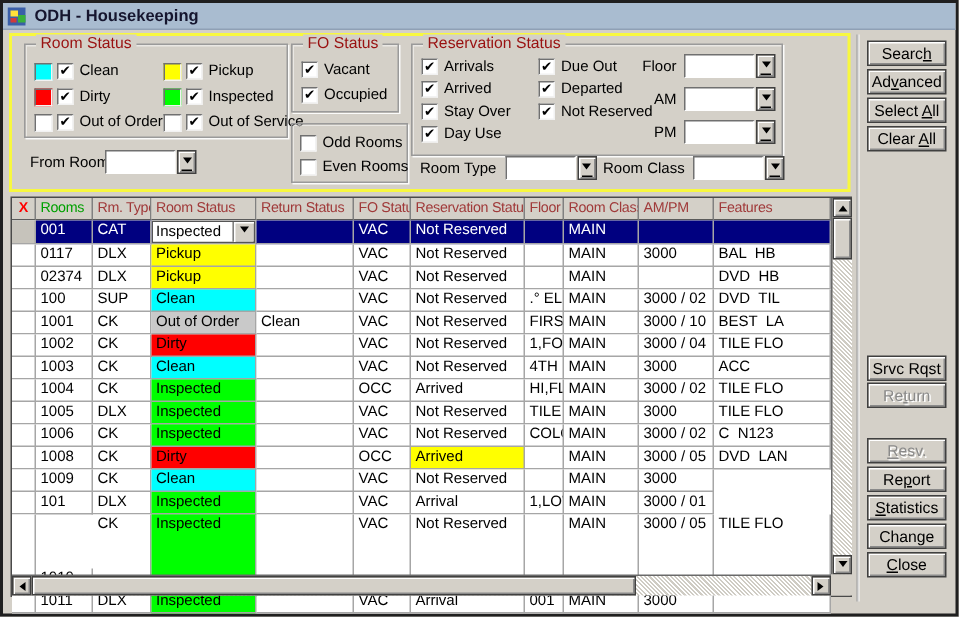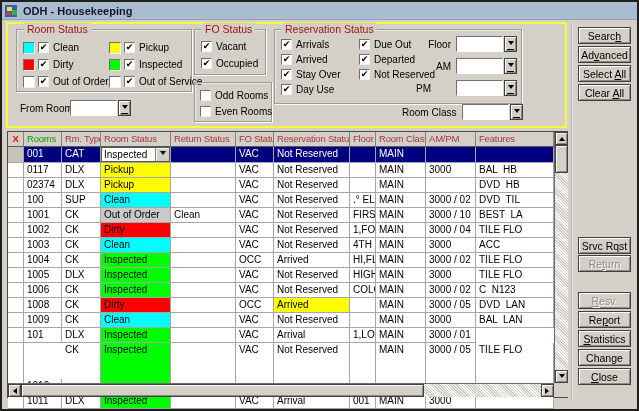--- a/index.html
+++ b/index.html
@@ -46,21 +46,21 @@
   #fr-from-room .sm-lbl{width:50px;}
   #grp-fo-status{left:186px;top:5px;width:72px;height:46px;}
   #fo-items{position:absolute;left:6px;top:8px;display:grid;grid-template-rows:repeat(2,17px);align-items:center;}
   #box-parity{left:186px;top:58px;width:78px;height:40px;}
   #parity-items{position:absolute;left:5px;top:4px;display:grid;grid-template-rows:repeat(2,16px);align-items:center;}
   #grp-reservation{left:266px;top:5px;width:248px;height:75px;}
   #res-items{position:absolute;left:6px;top:7px;display:grid;grid-auto-flow:column;
     grid-template-rows:repeat(4,15px);grid-template-columns:78px 100px;align-items:center;}
   .fr-right{right:4px;}
   .fr-right .sm-lbl{width:38px;text-align:right;margin-right:5px;}
-  #fr-floor{top:6px;} #fr-am{top:28px;} #fr-pm{top:50px;gap:20px;}
+  #fr-floor{top:6px;} #fr-am{top:28px;} #fr-pm{top:50px;}
   #fr-room-type{left:272px;top:80px;} #fr-room-type .sm-lbl{margin-right:6px;}
   #fr-room-class{left:394px;top:80px;} #fr-room-class .sm-lbl{margin-right:6px;}
   
   .vline{position:absolute;left:569px;top:21px;width:2px;height:378px;
     background:linear-gradient(to right,#9a9a9a,#ffffff);}
   .stack{position:absolute;left:576px;width:53px;}
   .stack.top{top:25px;} .stack.mid{top:235px;} .stack.bot{top:290px;}
   .btn{display:block;width:53px;height:17px;margin-bottom:2px;background:#d4d0c8;
     border:1px solid #404040;box-shadow:inset 1px 1px 0 #fff, inset -1px -1px 0 #8a8a8a;
     font-family:inherit;font-size:10.5px;padding:0;color:#000;text-align:center;}
@@ -256,20 +256,30 @@
         <span class="combo">
             <span class="combo-input"></span>
             <span class="drop-btn">
               <span class="tri"></span>
               <span class="bar"></span>
             </span>
           </span>
       </div>
     </div>
 
+    <div class="fr" id="fr-room-type">
+      <span class="sm-lbl">Room Type</span>
+      <span class="combo">
+          <span class="combo-input"></span>
+          <span class="drop-btn">
+            <span class="tri"></span>
+            <span class="bar"></span>
+          </span>
+        </span>
+    </div>
     <div class="fr" id="fr-room-class">
       <span class="sm-lbl">Room Class</span>
       <span class="combo">
           <span class="combo-input"></span>
           <span class="drop-btn">
             <span class="tri"></span>
             <span class="bar"></span>
           </span>
         </span>
     </div>
@@ -415,21 +425,21 @@
           <span class="g-c g-features" style="width: 78px;">TILE FLO</span>
         </div>
         <div class="g-row">
           <span class="g-c g-x" style="width: 16px;"></span>
           <span class="g-c g-room" style="width: 38px;">1005</span>
           <span class="g-c g-rm_type" style="width: 39px;">DLX</span>
           <span class="g-c g-room_status" style="width: 70px; background: rgb(0, 255, 0);">Inspected</span>
           <span class="g-c g-return_status" style="width: 65px;"></span>
           <span class="g-c g-fo_status" style="width: 38px;">VAC</span>
           <span class="g-c g-res_status" style="width: 76px;">Not Reserved</span>
-          <span class="g-c g-floor" style="width: 26px;">HIGH</span>
+          <span class="g-c g-floor" style="width: 26px;">TILE</span>
           <span class="g-c g-room_class" style="width: 50px;">MAIN</span>
           <span class="g-c g-ampm" style="width: 50px;">3000</span>
           <span class="g-c g-features" style="width: 78px;">TILE FLO</span>
         </div>
         <div class="g-row">
           <span class="g-c g-x" style="width: 16px;"></span>
           <span class="g-c g-room" style="width: 38px;">1006</span>
           <span class="g-c g-rm_type" style="width: 39px;">CK</span>
           <span class="g-c g-room_status" style="width: 70px; background: rgb(0, 255, 0);">Inspected</span>
           <span class="g-c g-return_status" style="width: 65px;"></span>
@@ -457,21 +467,20 @@
           <span class="g-c g-x" style="width: 16px;"></span>
           <span class="g-c g-room" style="width: 38px;">1009</span>
           <span class="g-c g-rm_type" style="width: 39px;">CK</span>
           <span class="g-c g-room_status" style="width: 70px; background: rgb(0, 255, 255);">Clean</span>
           <span class="g-c g-return_status" style="width: 65px;"></span>
           <span class="g-c g-fo_status" style="width: 38px;">VAC</span>
           <span class="g-c g-res_status" style="width: 76px;">Not Reserved</span>
           <span class="g-c g-floor" style="width: 26px;"></span>
           <span class="g-c g-room_class" style="width: 50px;">MAIN</span>
           <span class="g-c g-ampm" style="width: 50px;">3000</span>
-          <span class="g-c g-features" style="width: 78px;">BAL  LAN</span>
         </div>
         <div class="g-row">
           <span class="g-c g-x" style="width: 16px;"></span>
           <span class="g-c g-room" style="width: 38px;">101</span>
           <span class="g-c g-rm_type" style="width: 39px;">DLX</span>
           <span class="g-c g-room_status" style="width: 70px; background: rgb(0, 255, 0);">Inspected</span>
           <span class="g-c g-return_status" style="width: 65px;"></span>
           <span class="g-c g-fo_status" style="width: 38px;">VAC</span>
           <span class="g-c g-res_status" style="width: 76px;">Arrival</span>
           <span class="g-c g-floor" style="width: 26px;">1,LOW</span>

